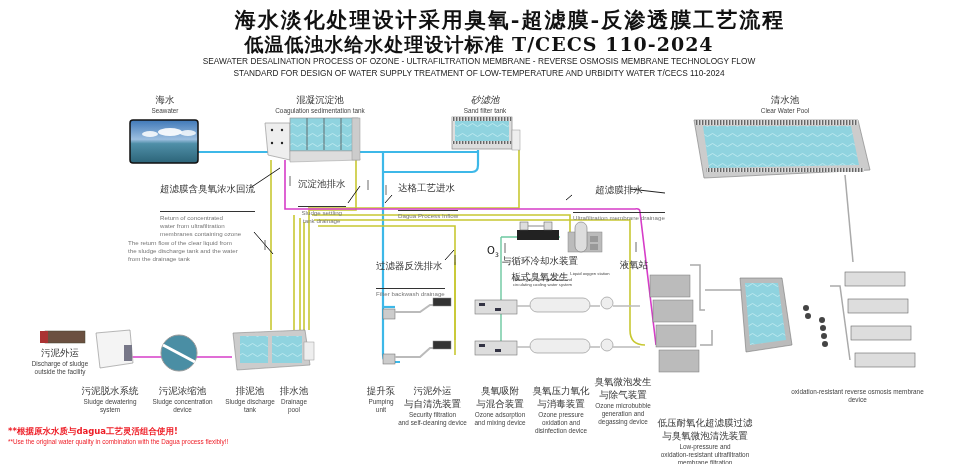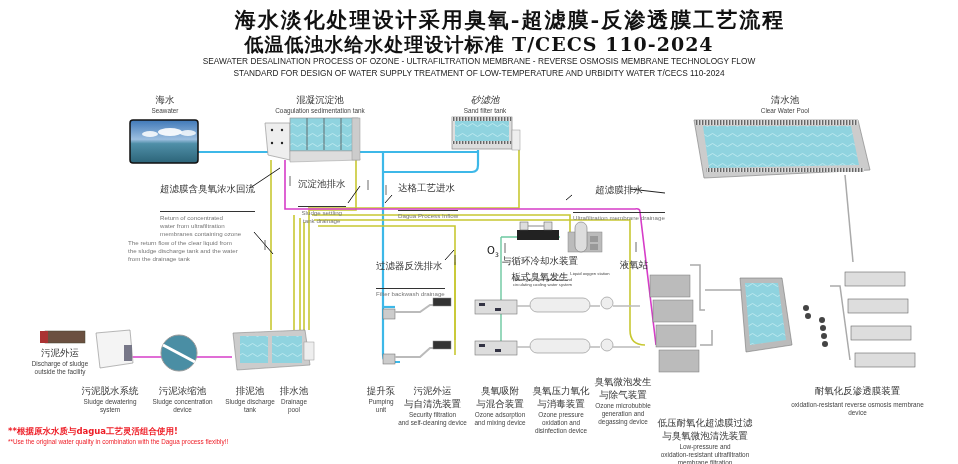--- a/index.html
+++ b/index.html
@@ -347,21 +347,20 @@
   <div class="lbl-cn">低压耐氧化超滤膜过滤</div>
   <div class="lbl-cn">与臭氧微泡清洗装置</div>
   <div class="lbl-en">
       <div>Low-pressure and</div>
       <div>oxidation-resistant ultrafiltration</div>
       <div>membrane filtration</div>
       <div>and microbubble cleaning device</div>
     </div>
 </div>
 <div class="abs" style="left:785px;top:385px;width:145px;">
-  <div class="lbl-cn">耐氧化反渗透膜装置</div>
   <div class="lbl-en" style="margin-top:3px;">
       <div>oxidation-resistant reverse osmosis membrane</div>
       <div>device</div>
     </div>
 </div>
 
 <div class="abs note1" style="left:8px;top:426px;">**根据原水水质与dagua工艺灵活组合使用!</div>
 <div class="abs note2" style="left:8px;top:438px;">**Use the original water quality in combination with the Dagua process flexibly!!</div>
 
 </body></html>

